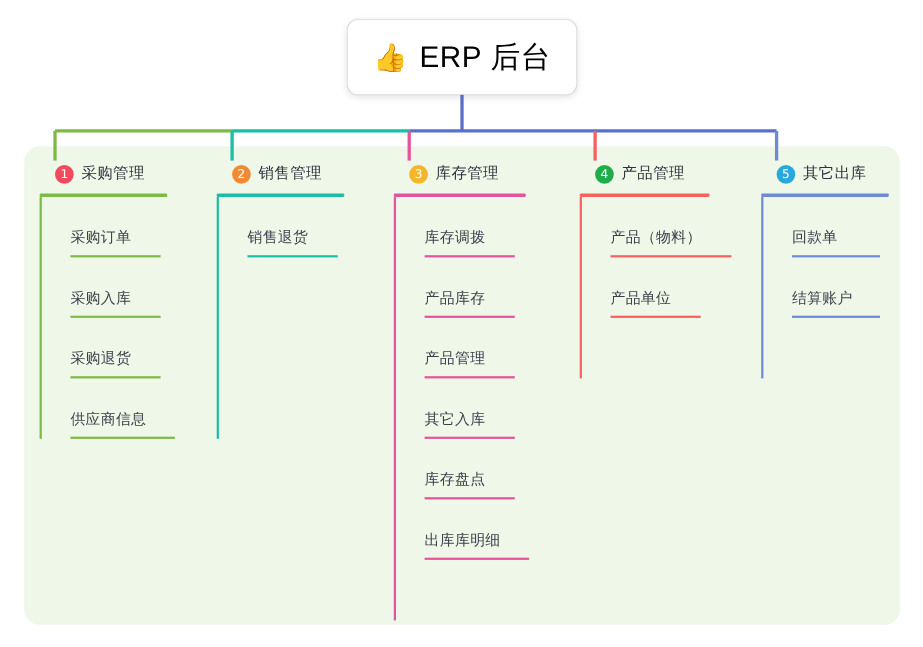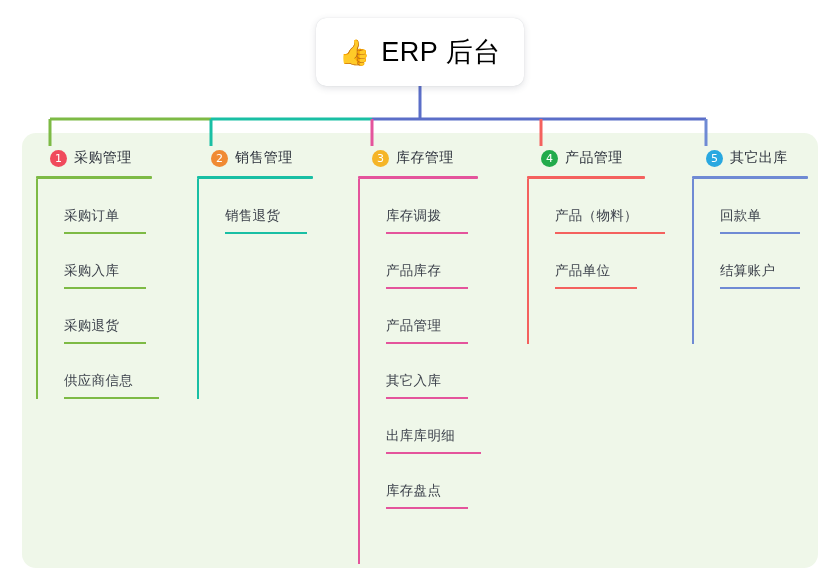--- a/index.html
+++ b/index.html
@@ -225,27 +225,27 @@
           </div>
           <div class="leaf">
             <span class="leaf-text">产品管理</span>
             <div class="leaf-rule" style="background: rgb(228, 84, 156); width: 82px;"></div>
           </div>
           <div class="leaf">
             <span class="leaf-text">其它入库</span>
             <div class="leaf-rule" style="background: rgb(228, 84, 156); width: 82px;"></div>
           </div>
           <div class="leaf">
+            <span class="leaf-text">库存盘点</span>
+            <div class="leaf-rule" style="background: rgb(228, 84, 156); width: 82px;"></div>
+          </div>
+          <div class="leaf">
             <span class="leaf-text">出库库明细</span>
             <div class="leaf-rule" style="background: rgb(228, 84, 156); width: 95px;"></div>
           </div>
-          <div class="leaf">
-            <span class="leaf-text">库存盘点</span>
-            <div class="leaf-rule" style="background: rgb(228, 84, 156); width: 82px;"></div>
-          </div>
         </div>
       </div>
       <div class="branch" style="left: 527px;">
         <div class="branch-header">
           <span class="badge" style="background: rgb(34, 171, 75);">4</span>
           <span class="branch-label">产品管理</span>
         </div>
         <div class="branch-rule" style="background: rgb(244, 97, 94); width: 118px;"></div>
         <div class="children">
           <div class="spine" style="background: rgb(244, 97, 94); height: 165px;"></div>

